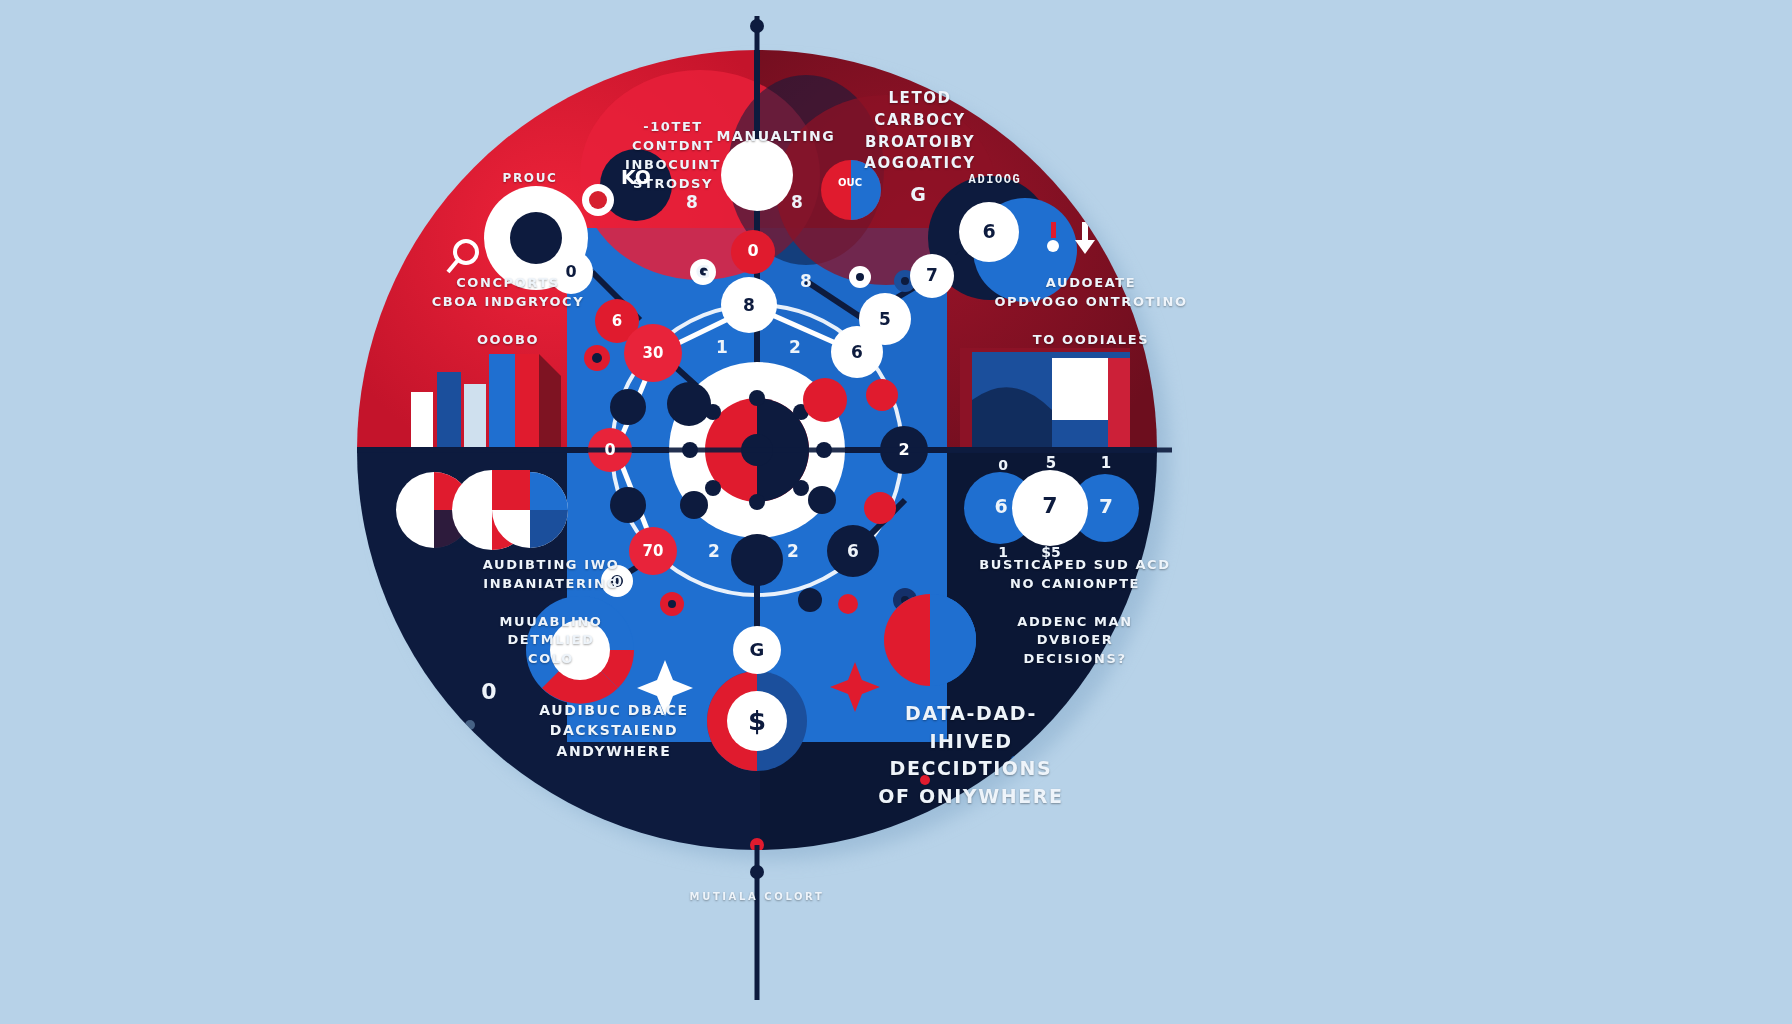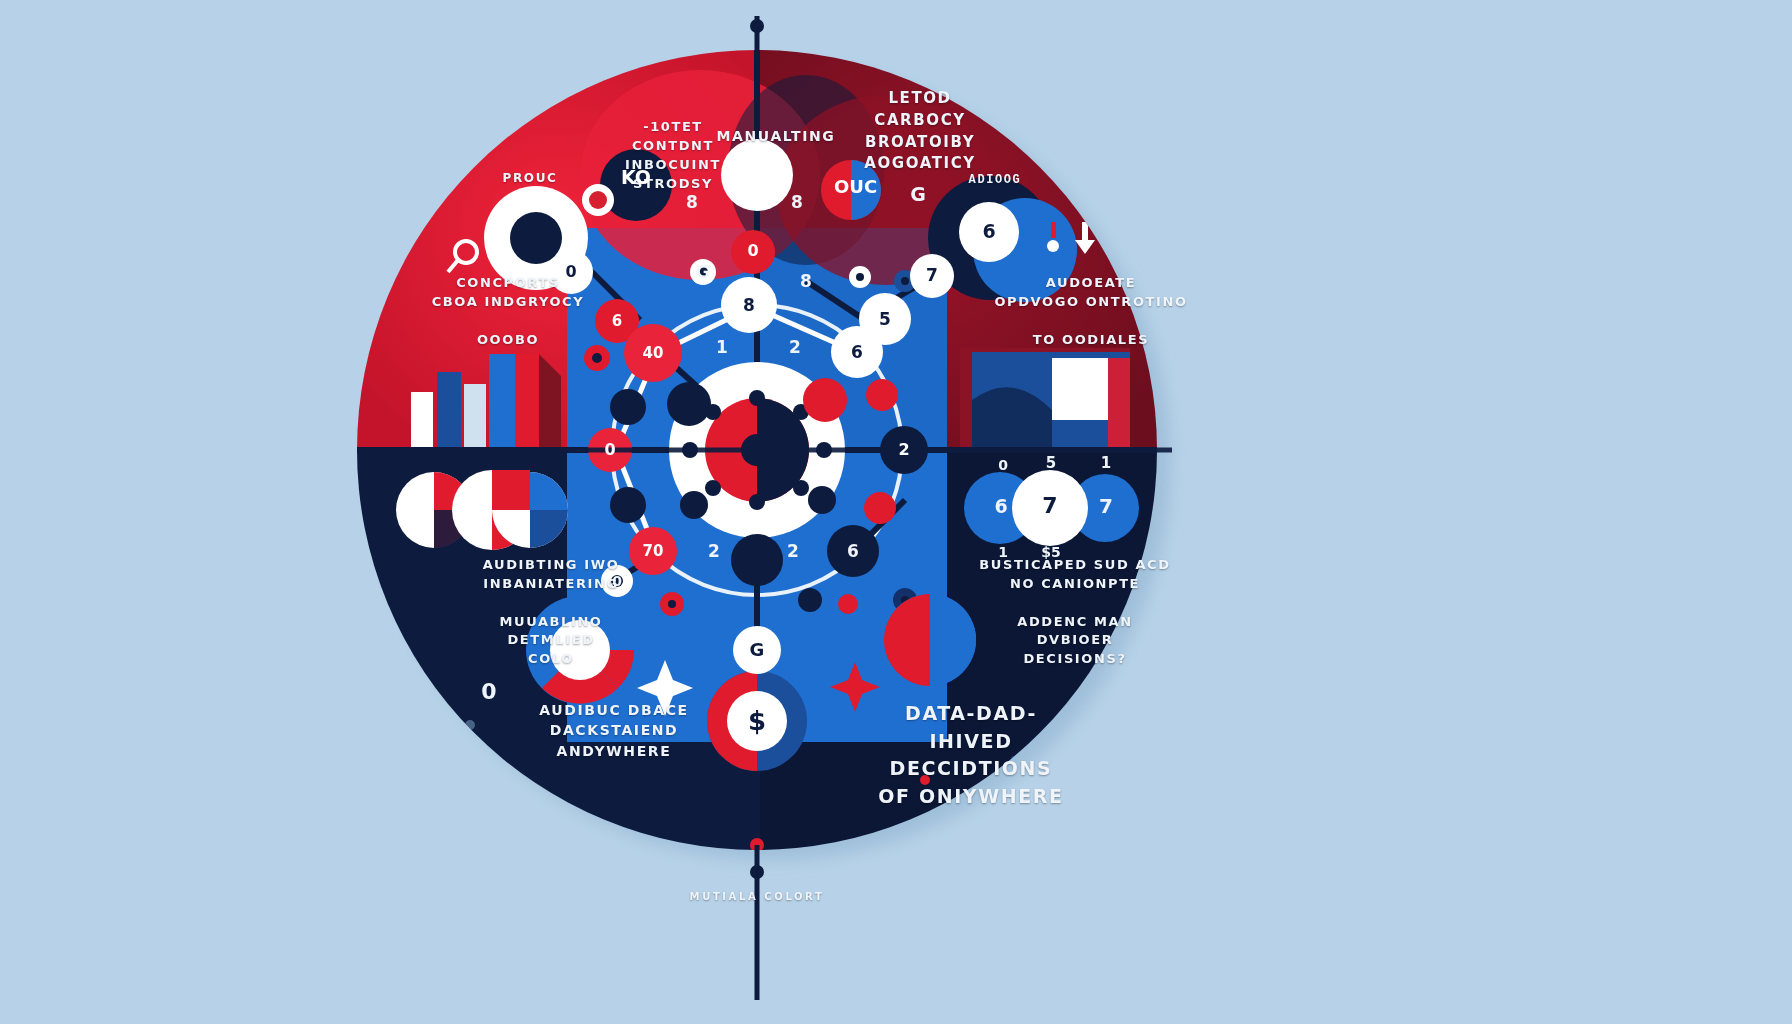--- a/index.html
+++ b/index.html
@@ -301,32 +301,32 @@
 DACKSTAIEND
 ANDYWHERE</div>
       <div class="lbl" style="left: 866px; top: 700px; width: 210px; font-size: 19px;">DATA-DAD-IHIVED
 DECCIDTIONS
 OF ONIYWHERE</div>
     </div>
   <div id="number-layer">
       <div class="num" style="left: 620px; top: 167.5px; width: 32px; font-size: 19px; color: rgb(255, 255, 255);">KO</div>
       <div class="num" style="left: 676px; top: 193.5px; width: 32px; font-size: 17px; color: rgb(238, 244, 250);">8</div>
       <div class="num" style="left: 781px; top: 193.5px; width: 32px; font-size: 17px; color: rgb(238, 244, 250);">8</div>
-      <div class="num" style="left: 834px; top: 178px; width: 32px; font-size: 18px; color: rgb(255, 255, 255);">OUC</div>
+      <div class="num" style="left: 834px; top: 178px; width: 32px; font-size: 10px; color: rgb(255, 255, 255);">OUC</div>
       <div class="num" style="left: 902px; top: 184.5px; width: 32px; font-size: 19px; color: rgb(238, 244, 250);">G</div>
       <div class="num" style="left: 973px; top: 221.5px; width: 32px; font-size: 19px; color: rgb(13, 27, 62);">6</div>
       <div class="num" style="left: 737px; top: 243px; width: 32px; font-size: 16px; color: rgb(255, 255, 255);">0</div>
       <div class="num" style="left: 555px; top: 264px; width: 32px; font-size: 16px; color: rgb(13, 27, 62);">0</div>
       <div class="num" style="left: 687px; top: 263px; width: 32px; font-size: 18px; color: rgb(238, 244, 250);">G</div>
       <div class="num" style="left: 790px; top: 272.5px; width: 32px; font-size: 17px; color: rgb(238, 244, 250);">8</div>
       <div class="num" style="left: 916px; top: 266.5px; width: 32px; font-size: 17px; color: rgb(13, 27, 62);">7</div>
       <div class="num" style="left: 733px; top: 296.5px; width: 32px; font-size: 17px; color: rgb(13, 27, 62);">8</div>
       <div class="num" style="left: 869px; top: 310.5px; width: 32px; font-size: 17px; color: rgb(13, 27, 62);">5</div>
       <div class="num" style="left: 601px; top: 313.5px; width: 32px; font-size: 15px; color: rgb(255, 255, 255);">6</div>
-      <div class="num" style="left: 637px; top: 345.5px; width: 32px; font-size: 15px; color: rgb(255, 255, 255);">40</div>
+      <div class="num" style="left: 637px; top: 345.5px; width: 32px; font-size: 15px; color: rgb(255, 255, 255);">30</div>
       <div class="num" style="left: 706px; top: 338.5px; width: 32px; font-size: 17px; color: rgb(238, 244, 250);">1</div>
       <div class="num" style="left: 779px; top: 338.5px; width: 32px; font-size: 17px; color: rgb(238, 244, 250);">2</div>
       <div class="num" style="left: 841px; top: 343.5px; width: 32px; font-size: 17px; color: rgb(13, 27, 62);">6</div>
       <div class="num" style="left: 594px; top: 442px; width: 32px; font-size: 16px; color: rgb(255, 255, 255);">0</div>
       <div class="num" style="left: 888px; top: 442px; width: 32px; font-size: 16px; color: rgb(255, 255, 255);">2</div>
       <div class="num" style="left: 637px; top: 543.5px; width: 32px; font-size: 15px; color: rgb(255, 255, 255);">70</div>
       <div class="num" style="left: 698px; top: 542.5px; width: 32px; font-size: 17px; color: rgb(238, 244, 250);">2</div>
       <div class="num" style="left: 777px; top: 542.5px; width: 32px; font-size: 17px; color: rgb(238, 244, 250);">2</div>
       <div class="num" style="left: 837px; top: 542.5px; width: 32px; font-size: 17px; color: rgb(238, 244, 250);">6</div>
       <div class="num" style="left: 601px; top: 574px; width: 32px; font-size: 14px; color: rgb(238, 244, 250);">0</div>

